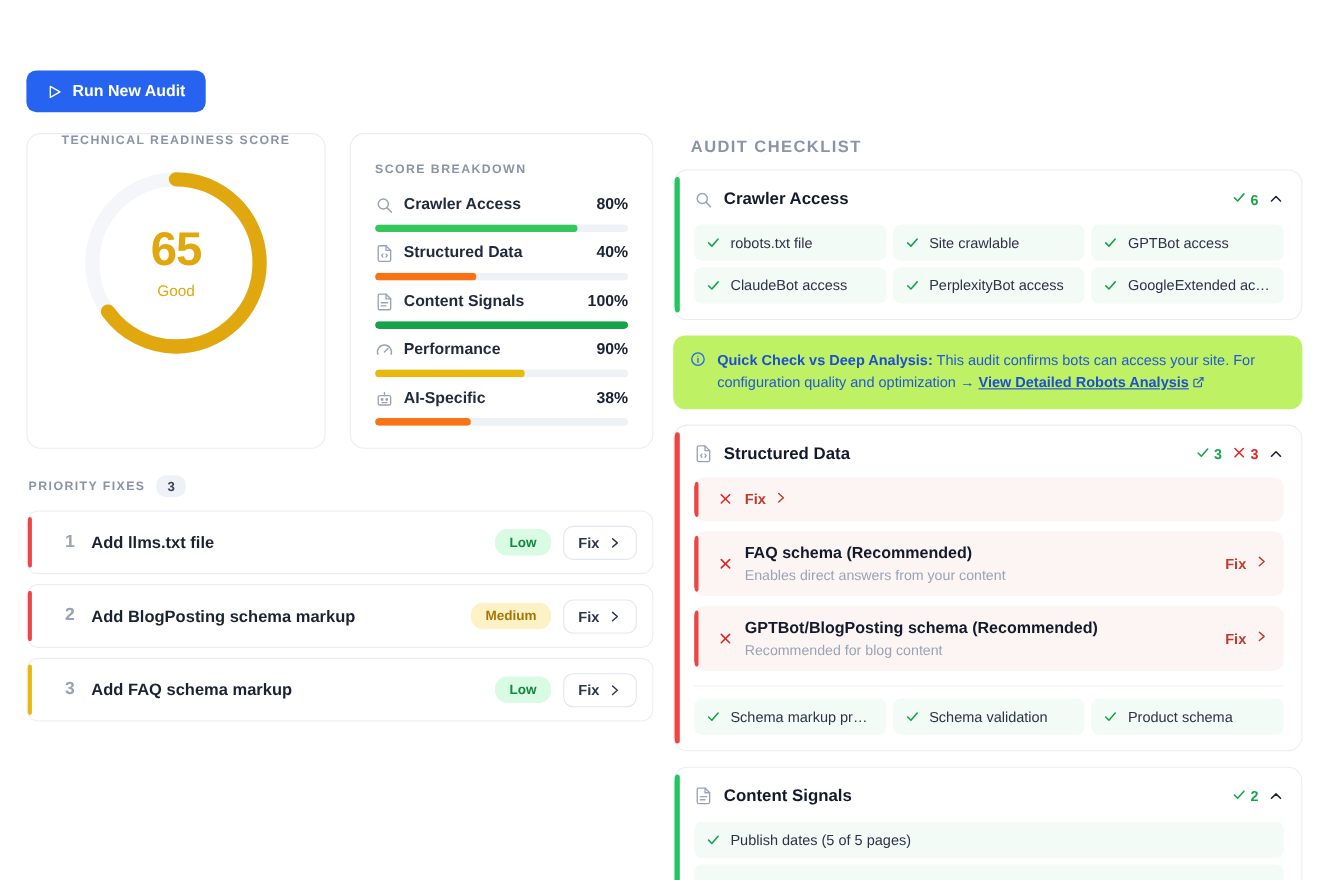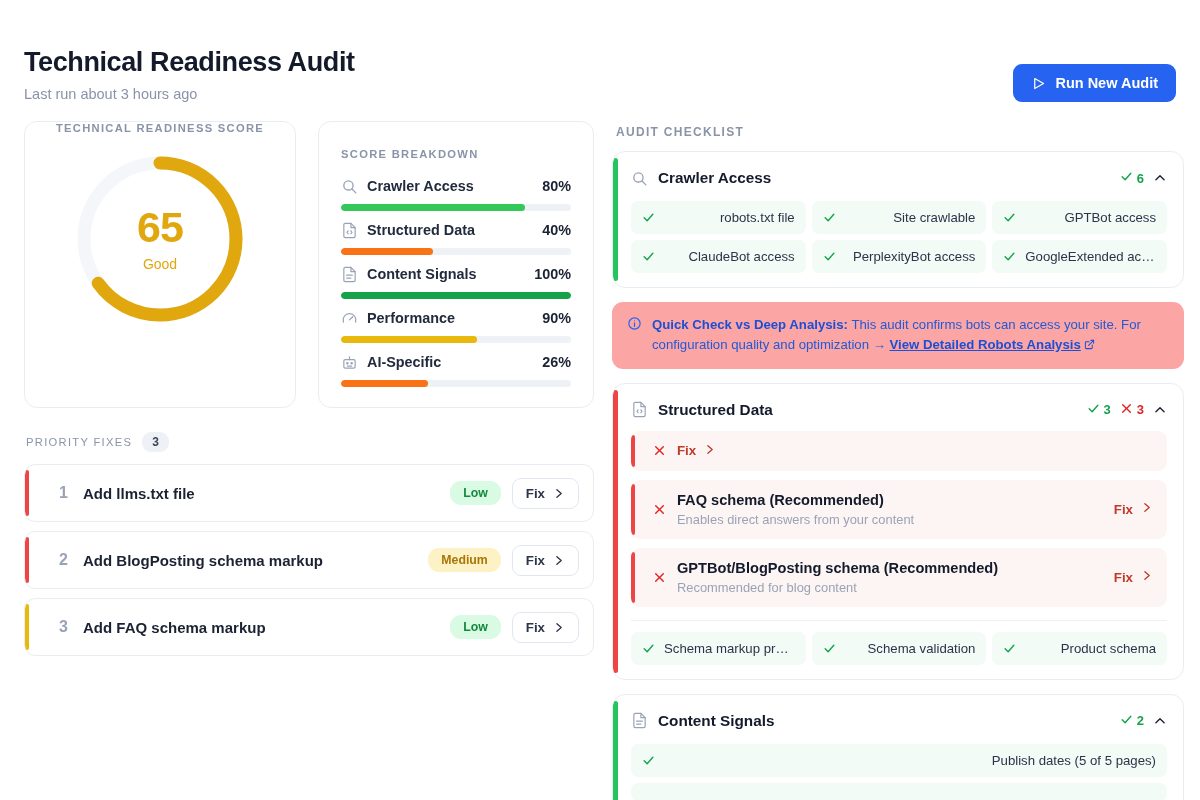--- a/index.html
+++ b/index.html
@@ -47,87 +47,83 @@
   .bd-head { display: flex; align-items: center; gap: 9px; height: 26px; }
   .bd-icon { width: 17px; height: 17px; flex: 0 0 17px; color: #9aa3b6; }
   .bd-icon svg { display: block; width: 17px; height: 17px; }
   .bd-name { font-size: 14.4px; font-weight: 600; color: #222b3d; flex: 1 1 auto; }
   .bd-pct { font-size: 14.4px; font-weight: 700; color: #1a2233; }
   .bd-track { height: 7px; border-radius: 6px; background: #eef1f5; margin-top: 5px; overflow: hidden; }
   .bd-fill { height: 100%; border-radius: 6px; }
 
   
   .pf-header { display: flex; align-items: center; gap: 10px; margin: 24px 0 12px 2px; }
-  .pf-title { font-size: 11.2px; letter-spacing: 1.3px; font-weight: 400; color: #8a93a8; text-transform: uppercase; }
+  .pf-title { font-size: 11.2px; letter-spacing: 1.3px; font-weight: 700; color: #8a93a8; text-transform: uppercase; }
   .pf-count { background: #eef1f6; color: #3a4459; font-size: 12px; font-weight: 700; border-radius: 9px; padding: 3px 10px; }
 
   .pf-row { position: relative; display: flex; align-items: center; background: #fff; border: 1px solid #e9edf3;
             border-radius: 11px; height: 58px; padding: 0 14px 0 34px; margin-bottom: 9px; overflow: hidden; }
   .pf-accent { position: absolute; left: 0; top: 5px; bottom: 5px; width: 4px; border-radius: 4px; }
   .pf-num { font-size: 16px; font-weight: 700; color: #9aa3b6; width: 24px; }
   .pf-label { flex: 1 1 auto; font-size: 15px; font-weight: 600; color: #1b2333; }
   .sev { font-size: 12.3px; font-weight: 700; border-radius: 11px; padding: 5px 13px; margin-right: 11px; }
   .sev-low { background: #d9fbe3; color: #14893f; text-align: center; }
   .sev-medium { background: #fdf2c6; color: #a97605; }
   .fix-btn { display: inline-flex; align-items: center; gap: 7px; border: 1px solid #e2e7ef; background: #fff;
              border-radius: 9px; padding: 7px 13px; font-size: 13.3px; font-weight: 700; color: #2b3448;
              cursor: pointer; font-family: inherit; }
   .fix-btn svg { display: block; }
 
   
-  .ac-eyebrow { font-size: 12px; letter-spacing: 1.3px; font-weight: 600; color: #8a93a8; text-transform: uppercase; margin: 4px 0 12px 4px; }
+  .ac-eyebrow { font-size: 15px; letter-spacing: 1.3px; font-weight: 600; color: #8a93a8; text-transform: uppercase; margin: 4px 0 12px 16px; }
 
   .sec { position: relative; background: #fff; border: 1px solid #e9edf3; border-radius: 13px; margin-bottom: 14px; padding: 14px 16px 14px 18px; overflow: hidden; }
   .sec-accent { position: absolute; left: 0; top: 6px; bottom: 6px; width: 4.5px; border-radius: 4px; }
   .sec-head { display: flex; align-items: center; gap: 10px; height: 24px; }
   .sec-icon { width: 17px; height: 17px; color: #9aa3b6; }
   .sec-icon svg { display: block; width: 17px; height: 17px; }
   .sec-title { font-size: 15.3px; font-weight: 700; color: #131a2b; flex: 1 1 auto; }
   .sec-stats { display: flex; align-items: center; gap: 9px; }
   .stat { display: inline-flex; align-items: center; gap: 4px; font-size: 13px; font-weight: 700; }
   .stat-pass { color: #16a34a; }
   .stat-fail { color: #e02424; }
   .chev { color: #1b2333; display: flex; align-items: center; }
 
   .chips { display: flex; flex-wrap: wrap; gap: 6px; margin-top: 11px; }
   .chip { flex: 1 1 calc(33.333% - 4px); min-width: 0; display: flex; align-items: center; gap: 9px;
-          background: #f2fbf5; border-radius: 7px; padding: 9px 11px; font-size: 13.2px; color: #2b3448; justify-content: space-between; }
+          background: #f2fbf5; border-radius: 7px; padding: 9px 11px; font-size: 13.2px; color: #2b3448; }
   .chip-full { flex: 1 1 100%; }
   .chip-check { color: #16a34a; flex: 0 0 auto; display: flex; }
   .chip-txt { white-space: nowrap; overflow: hidden; text-overflow: ellipsis; }
 
   .fail-item { position: relative; display: flex; align-items: center; background: #fdf5f3; border-radius: 9px;
                padding: 12px 14px 12px 22px; margin-top: 9px; overflow: hidden; }
   .fail-accent { position: absolute; left: 0; top: 4px; bottom: 4px; width: 4px; border-radius: 4px; background: #ef4444; }
   .fail-x { color: #e02424; margin-right: 11px; display: flex; flex: 0 0 auto; }
   .fail-body { flex: 1 1 auto; min-width: 0; }
   .fail-title { font-size: 14.6px; font-weight: 700; color: #131a2b; }
   .fail-desc { font-size: 12.9px; color: #9aa3b6; margin-top: 4px; }
   .fail-fix { display: inline-flex; align-items: center; gap: 7px; font-size: 13.3px; font-weight: 700;
               color: #c0392b; background: none; border: none; cursor: pointer; font-family: inherit; }
 
   .sec-divider { height: 1px; background: #eef1f5; margin-top: 13px; }
 
-  .banner { display: flex; gap: 10px; background: #fca5a5; border-radius: 11px; padding: 13px 15px; margin-bottom: 14px; }
+  .banner { display: flex; gap: 10px; background: #bef264; border-radius: 11px; padding: 13px 15px; margin-bottom: 14px; }
   .banner-icon { color: #2563f0; flex: 0 0 auto; margin-top: 1px; display: flex; }
   .banner-text { font-size: 13.2px; line-height: 1.5; color: #2159d6; }
   .banner-lead { font-weight: 700; color: #1c4fd4; }
   .banner-link { font-weight: 700; color: #1c4fd4; text-decoration: underline; cursor: pointer; }
   .ext-icon { display: inline-block; vertical-align: -1px; margin-left: 3px; }
 </style>
 </head>
 <body>
 
 <div class="page">
 
   <div class="header">
-    <div>
-      <div class="page-title">Technical Readiness Audit</div>
-      <div class="page-sub">Last run about 3 hours ago</div>
-    </div>
     <button class="run-btn">
       <span>
         <svg width="15" height="15" viewBox="0 0 24 24" fill="none" stroke="#fff" stroke-width="2" stroke-linejoin="round">
           <polygon points="6,4 20,12 6,20"></polygon>
         </svg>
       </span>
       <span>Run New Audit</span>
     </button>
   </div>
 
@@ -223,21 +219,21 @@
                   <span class="bd-icon">
                     <svg viewBox="0 0 24 24" fill="none" stroke="currentColor" stroke-width="1.7" stroke-linecap="round" stroke-linejoin="round">
                       <rect x="4" y="8" width="16" height="12" rx="2"></rect>
                       <line x1="12" y1="4" x2="12" y2="8"></line>
                       <circle cx="9" cy="13" r="1"></circle>
                       <circle cx="15" cy="13" r="1"></circle>
                       <line x1="9" y1="17" x2="15" y2="17"></line>
                     </svg>
                   </span>
                   <span class="bd-name">AI-Specific</span>
-                  <span class="bd-pct">26%</span>
+                  <span class="bd-pct">38%</span>
                 </div>
                 <div class="bd-track">
                   <div class="bd-fill" style="width:38%;background:#f97316;"></div>
                 </div>
               </div>
             </div>
         </div>
 
       </div>
 

